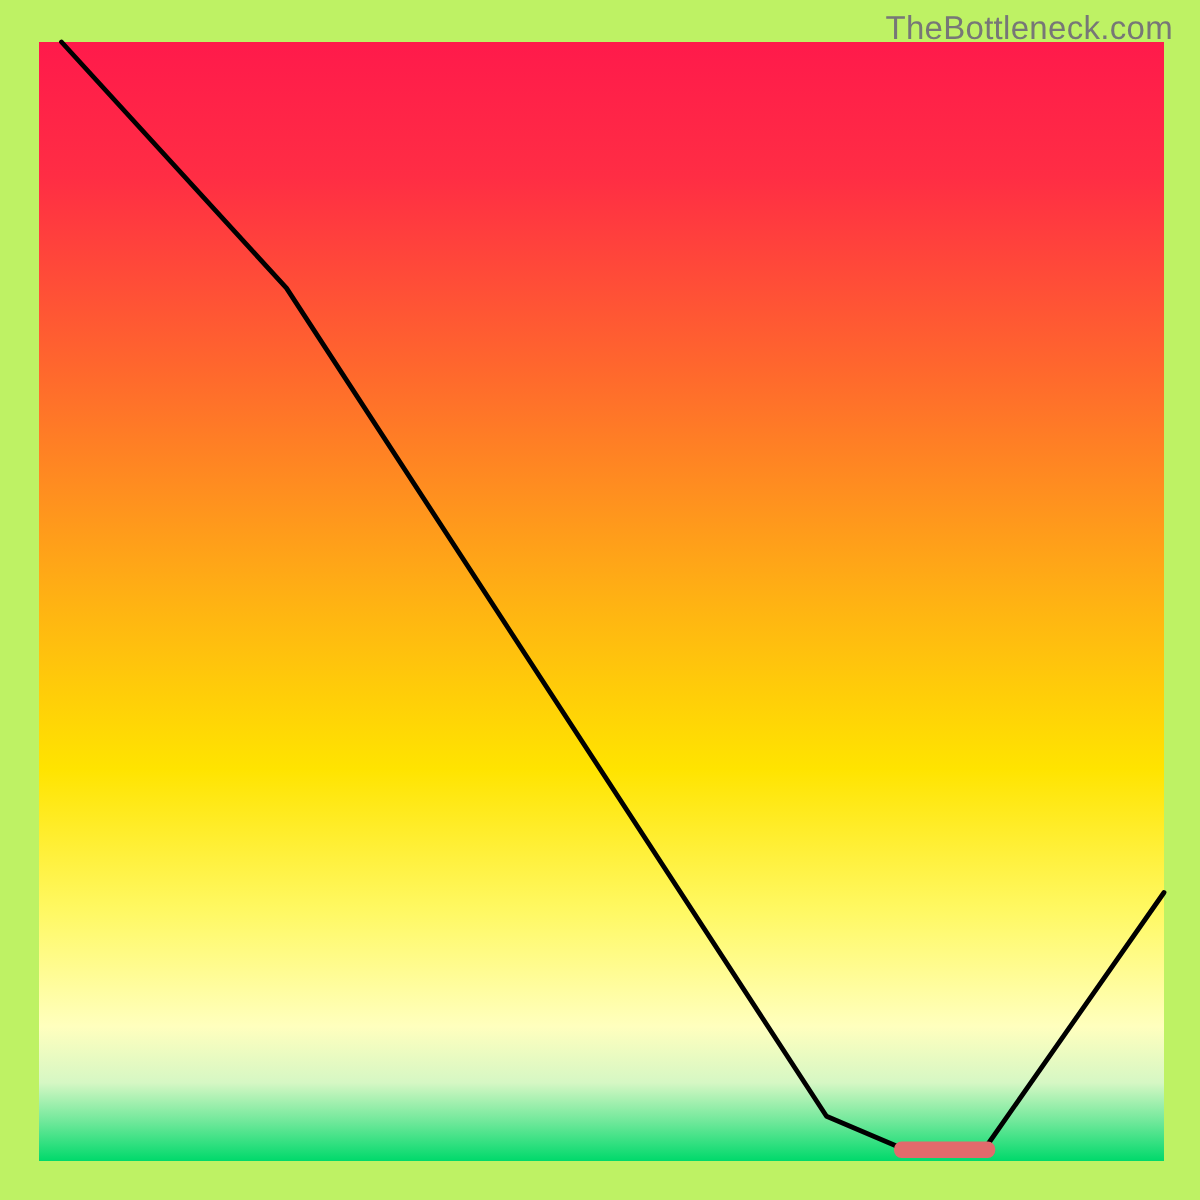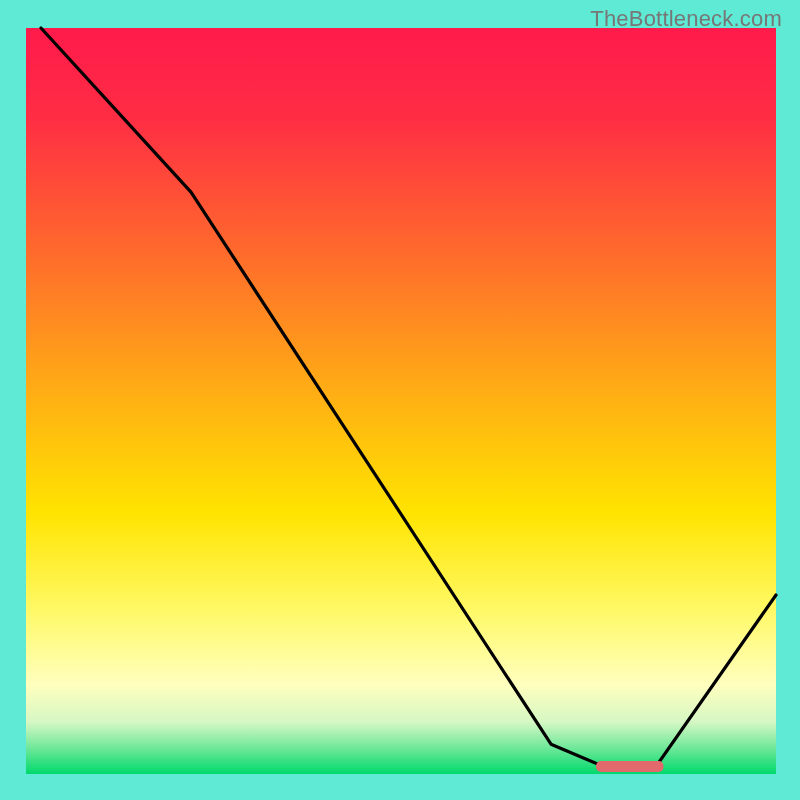--- a/index.html
+++ b/index.html
@@ -10,21 +10,21 @@
     background: #000000;
     overflow: hidden;
     font-family: Arial, Helvetica, sans-serif;
   }
   .frame {
     position: absolute;
     top: 0;
     left: 0;
     width: 800px;
     height: 800px;
-    background: #5eead4;
+    background: #bef264;
   }
   .watermark {
     position: absolute;
     top: 6px;
     right: 18px;
     color: #777;
     font-size: 22px;
     font-weight: 500;
     letter-spacing: 0.2px;
     user-select: none;

